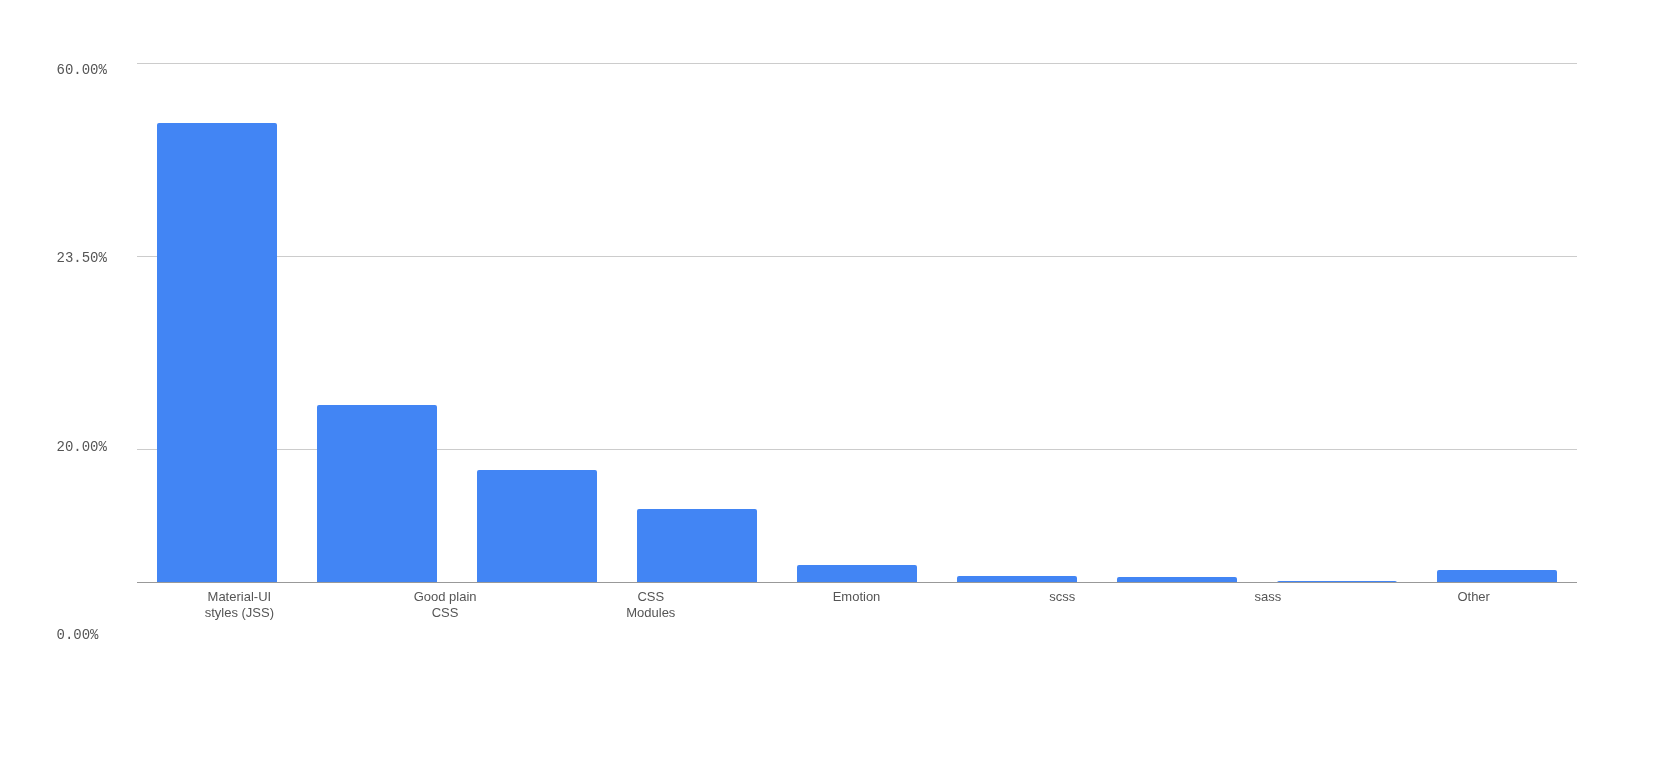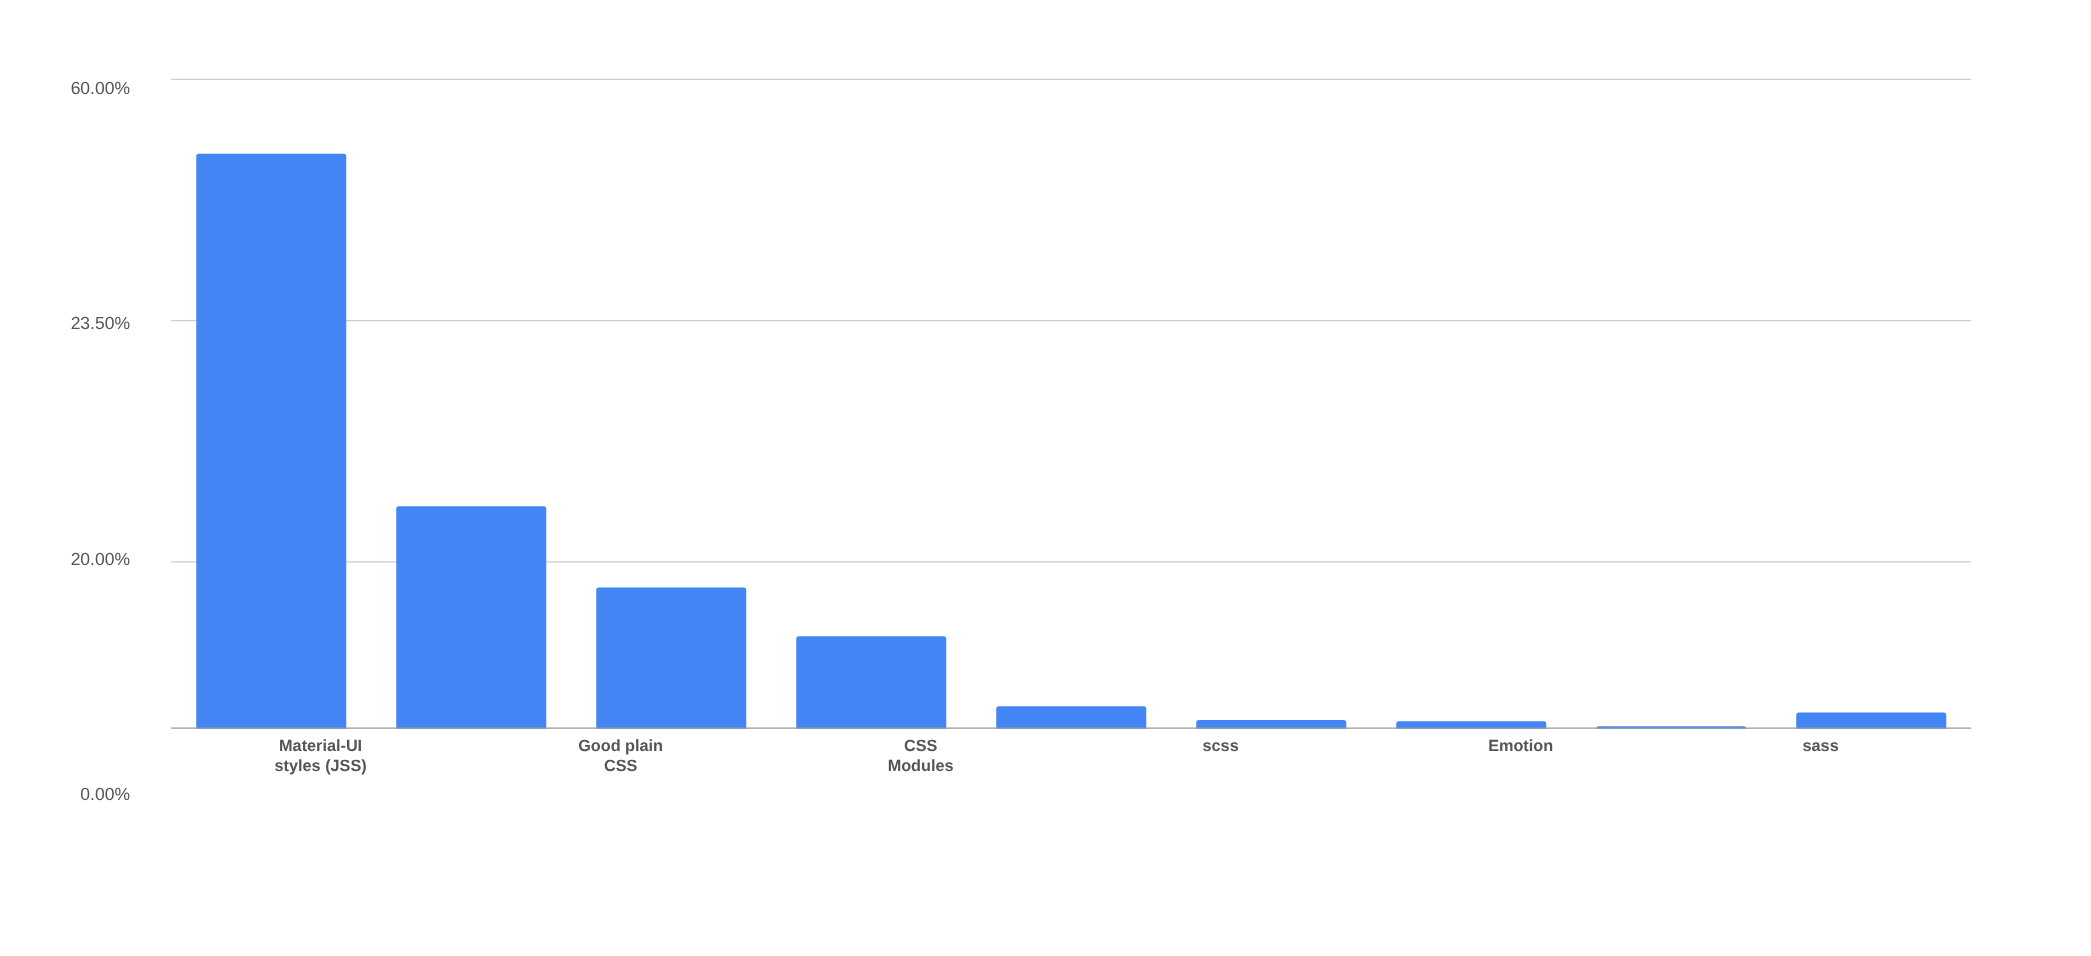--- a/index.html
+++ b/index.html
@@ -24,21 +24,21 @@
       position: relative;
     }
     .y-axis-labels {
       position: absolute;
       left: -80px;
       top: 0;
       height: calc(100% - 0px);
       display: flex;
       flex-direction: column;
       justify-content: space-between;
-      align-items: flex-end;
+      font-family: Liberation Mono, monospace;
     }
     .y-label {
       font-size: 14px;
       color: #555;
       line-height: 1;
     }
     .grid-lines {
       position: absolute;
       top: 0;
       left: 0;
@@ -90,21 +90,20 @@
       align-items: flex-start;
       justify-content: center;
       padding-top: 6px;
       text-align: center;
     }
     .x-label {
       font-size: 13px;
       color: #555;
       text-align: center;
       line-height: 1.3;
-      font-weight: bold;
     }
     .baseline {
       position: absolute;
       bottom: 60px;
       left: 0;
       width: 100%;
       height: 1px;
       background: #999;
     }
   </style>
@@ -163,23 +162,26 @@
     <div class="x-label-group">
           <span class="x-label">Material-UI<br>styles (JSS)</span>
         </div>
         <div class="x-label-group">
           <span class="x-label">Good plain<br>CSS</span>
         </div>
         <div class="x-label-group">
           <span class="x-label">CSS<br>Modules</span>
         </div>
         <div class="x-label-group">
+          <span class="x-label">Emotion</span>
+        </div>
+        <div class="x-label-group">
           <span class="x-label">scss</span>
         </div>
         <div class="x-label-group">
-          <span class="x-label">Emotion</span>
+          <span class="x-label">sass</span>
         </div>
         <div class="x-label-group">
-          <span class="x-label">sass</span>
+          <span class="x-label">Other</span>
         </div>
       </div>
   </div>
 </div>
 
 </body></html>

